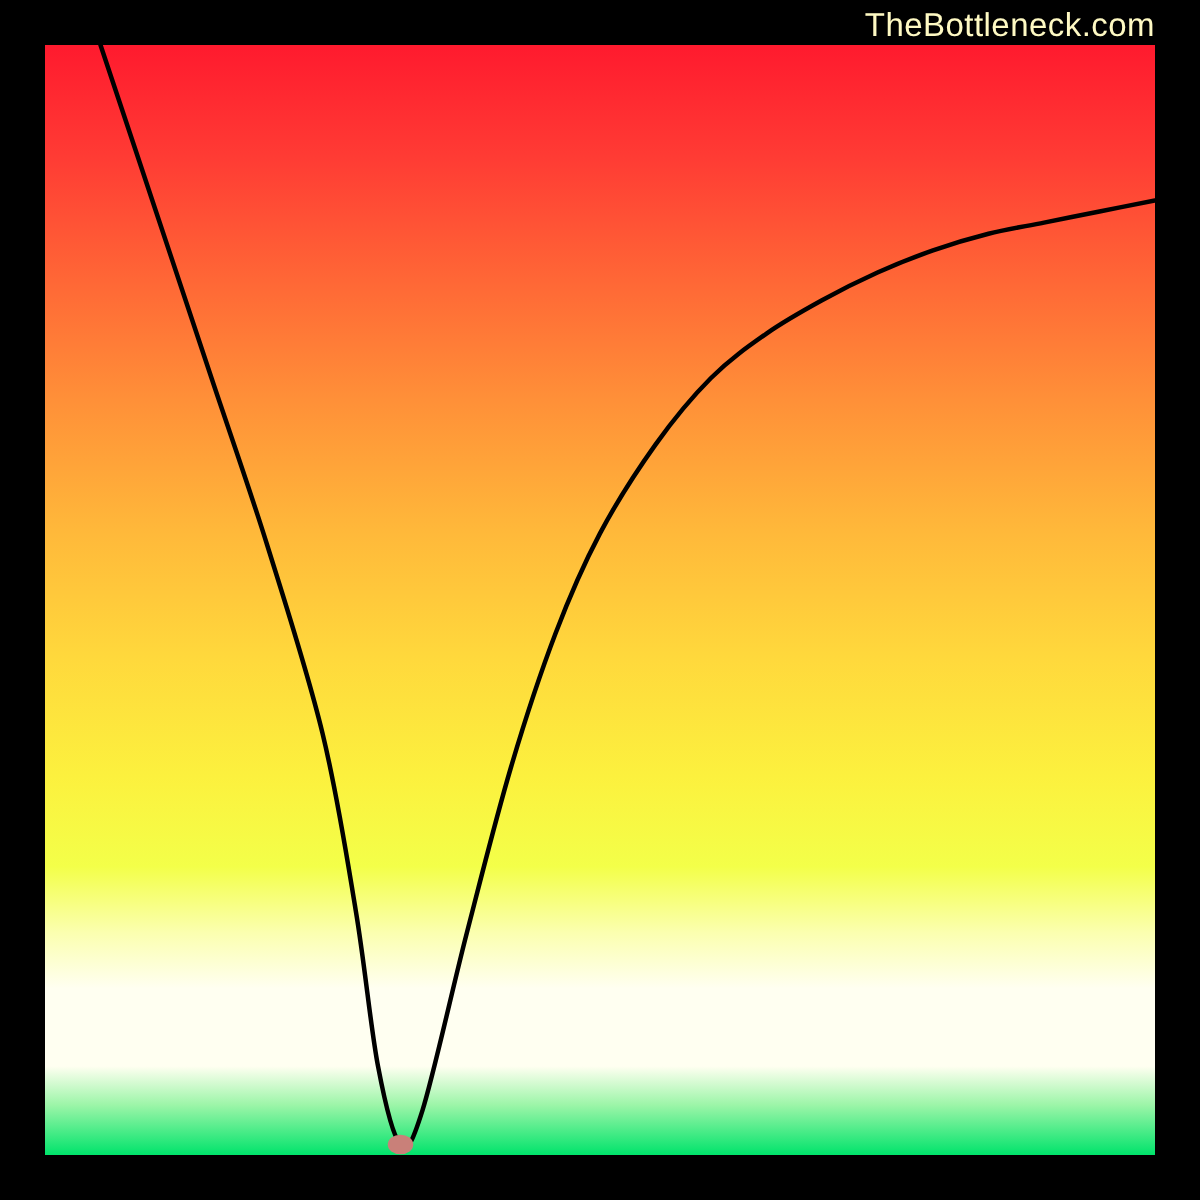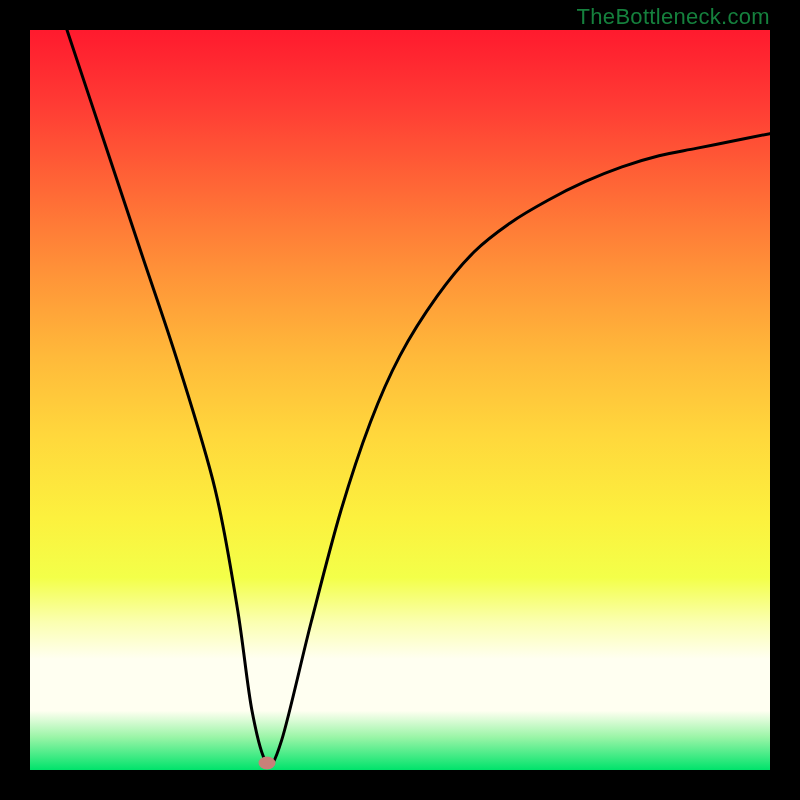--- a/index.html
+++ b/index.html
@@ -44,21 +44,21 @@
       #fffff1 85%,
       #fffff1 92%,
       #9cf5a8 95.5%,
       #00e36b 100%
     );
   }
   .watermark {
     position: absolute;
     top: 4px;
     right: 30px;
-    color: #15803d;
+    color: #fef9c3;
     font-size: 22px;
     font-weight: 500;
     letter-spacing: 0.3px;
     z-index: 50;
   }
   svg {
     position: absolute;
     left: 0;
     top: 0;
     width: 740px;

